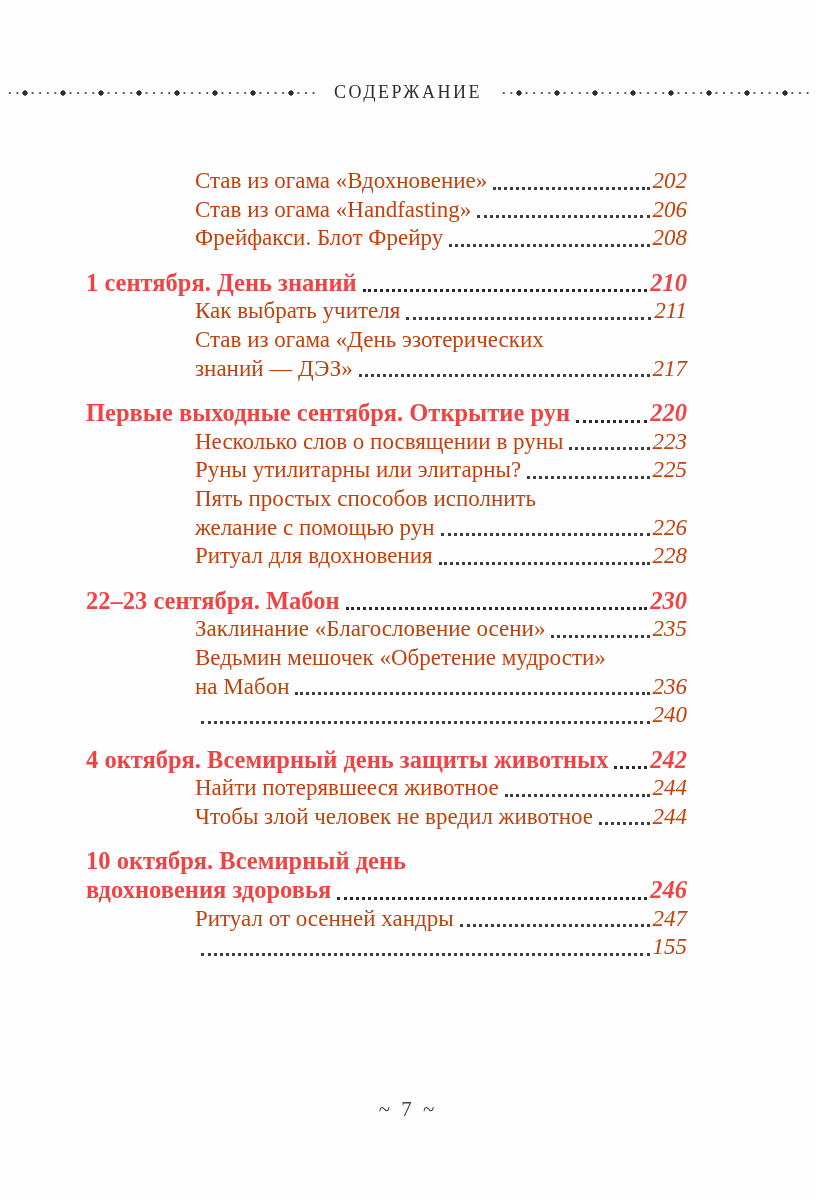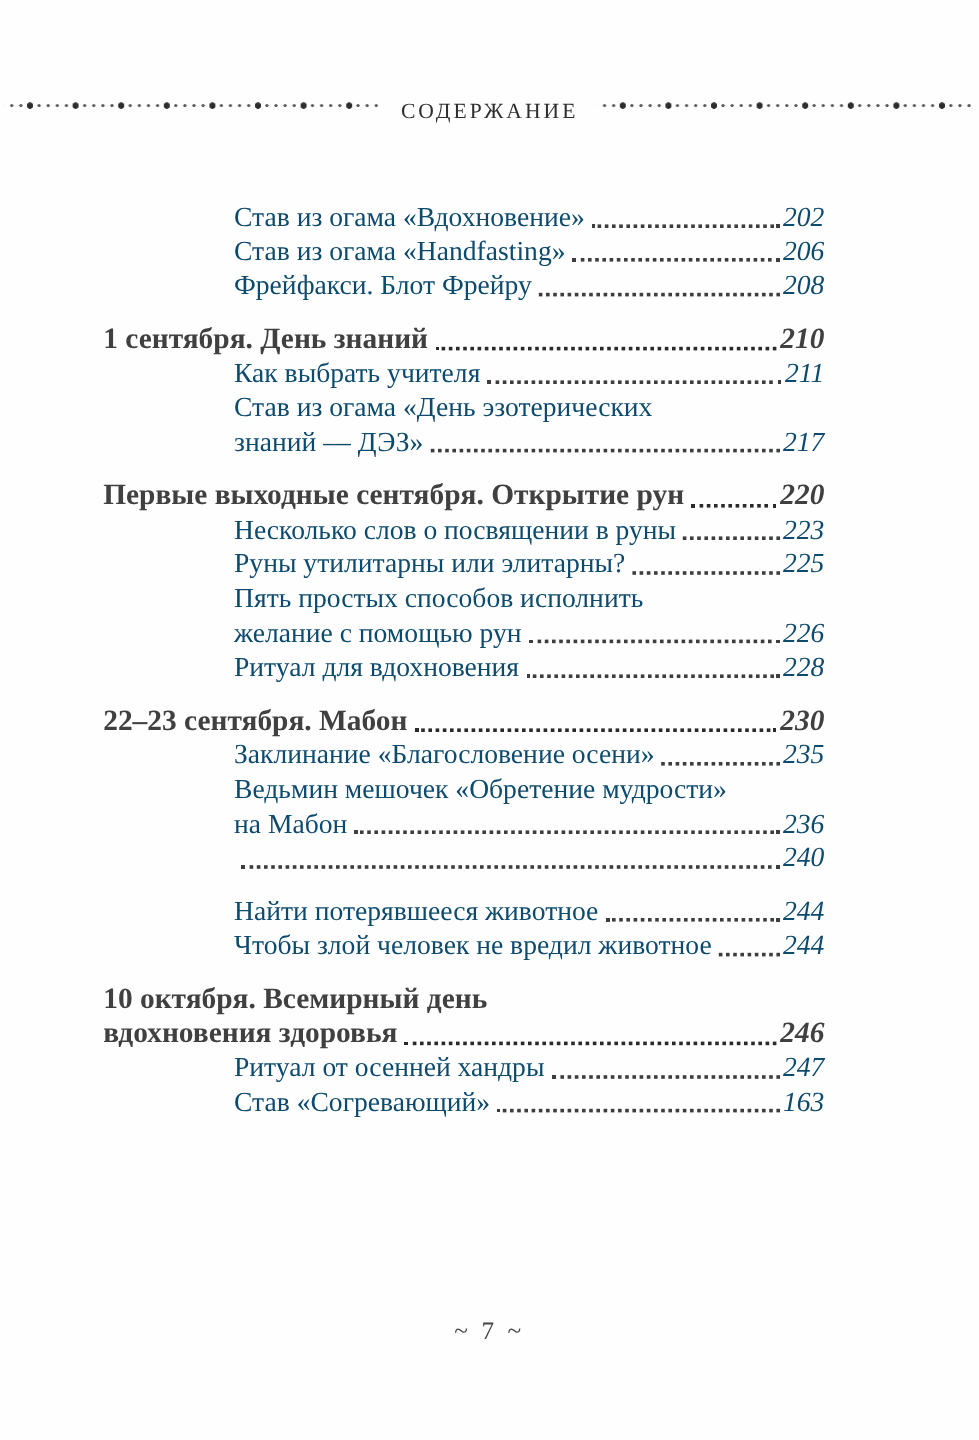--- a/index.html
+++ b/index.html
@@ -17,21 +17,21 @@
     overflow: hidden;
   }
 
   
   .toc-header {
     position: absolute;
     top: 82px;
     left: 4px;
     right: 4px;
     display: flex;
-    align-items: flex-start;
+    align-items: center;
     gap: 16px;
   }
   .deco {
     flex: 1 1 auto;
     height: 12px;
     background-image:
       radial-gradient(circle, #2e2e2e 2.4px, transparent 2.9px),
       radial-gradient(circle, #5c5c5c 1.1px, transparent 1.5px);
     background-size: 38px 12px, 7.6px 12px;
     background-position: 2px center, 2px center;
@@ -54,25 +54,25 @@
     width: 601px;
     font-size: 23px;
     line-height: 28.6px;
   }
   .toc-group { margin-top: 16px; }
   .toc-group:first-child { margin-top: 0; }
 
   .entry.heading {
     font-weight: 700;
     font-size: 24.5px;
-    color: #404040;
+    color: #ef4444;
   }
   .entry.sub {
     padding-left: 109px;
-    color: #0c4a6e;
+    color: #c2410c;
   }
   .pre-line { white-space: nowrap; }
   .row {
     display: flex;
     align-items: flex-end;
   }
   .row .text { white-space: nowrap; }
   .leader {
     flex: 1 1 auto;
     min-width: 16px;
@@ -215,20 +215,27 @@
           </div>
         </div>
         <div class="entry sub">
           <div class="row">
             <span class="leader"></span>
             <span class="page-num">240</span>
           </div>
         </div>
       </div>
       <div class="toc-group">
+        <div class="entry heading">
+          <div class="row">
+            <span class="text">4 октября. Всемирный день защиты животных</span>
+            <span class="leader"></span>
+            <span class="page-num">242</span>
+          </div>
+        </div>
         <div class="entry sub">
           <div class="row">
             <span class="text">Найти потерявшееся животное</span>
             <span class="leader"></span>
             <span class="page-num">244</span>
           </div>
         </div>
         <div class="entry sub">
           <div class="row">
             <span class="text">Чтобы злой человек не вредил животное</span>
@@ -248,23 +255,22 @@
         </div>
         <div class="entry sub">
           <div class="row">
             <span class="text">Ритуал от осенней хандры</span>
             <span class="leader"></span>
             <span class="page-num">247</span>
           </div>
         </div>
         <div class="entry sub">
           <div class="row">
-            <span class="text">Став «Согревающий»</span>
-            <span class="leader"></span>
-            <span class="page-num">163</span>
+            <span class="leader"></span>
+            <span class="page-num">155</span>
           </div>
         </div>
       </div>
     </main>
 
   <footer class="page-footer">
     <span>~ 7 ~</span>
   </footer>
 
 </div>

